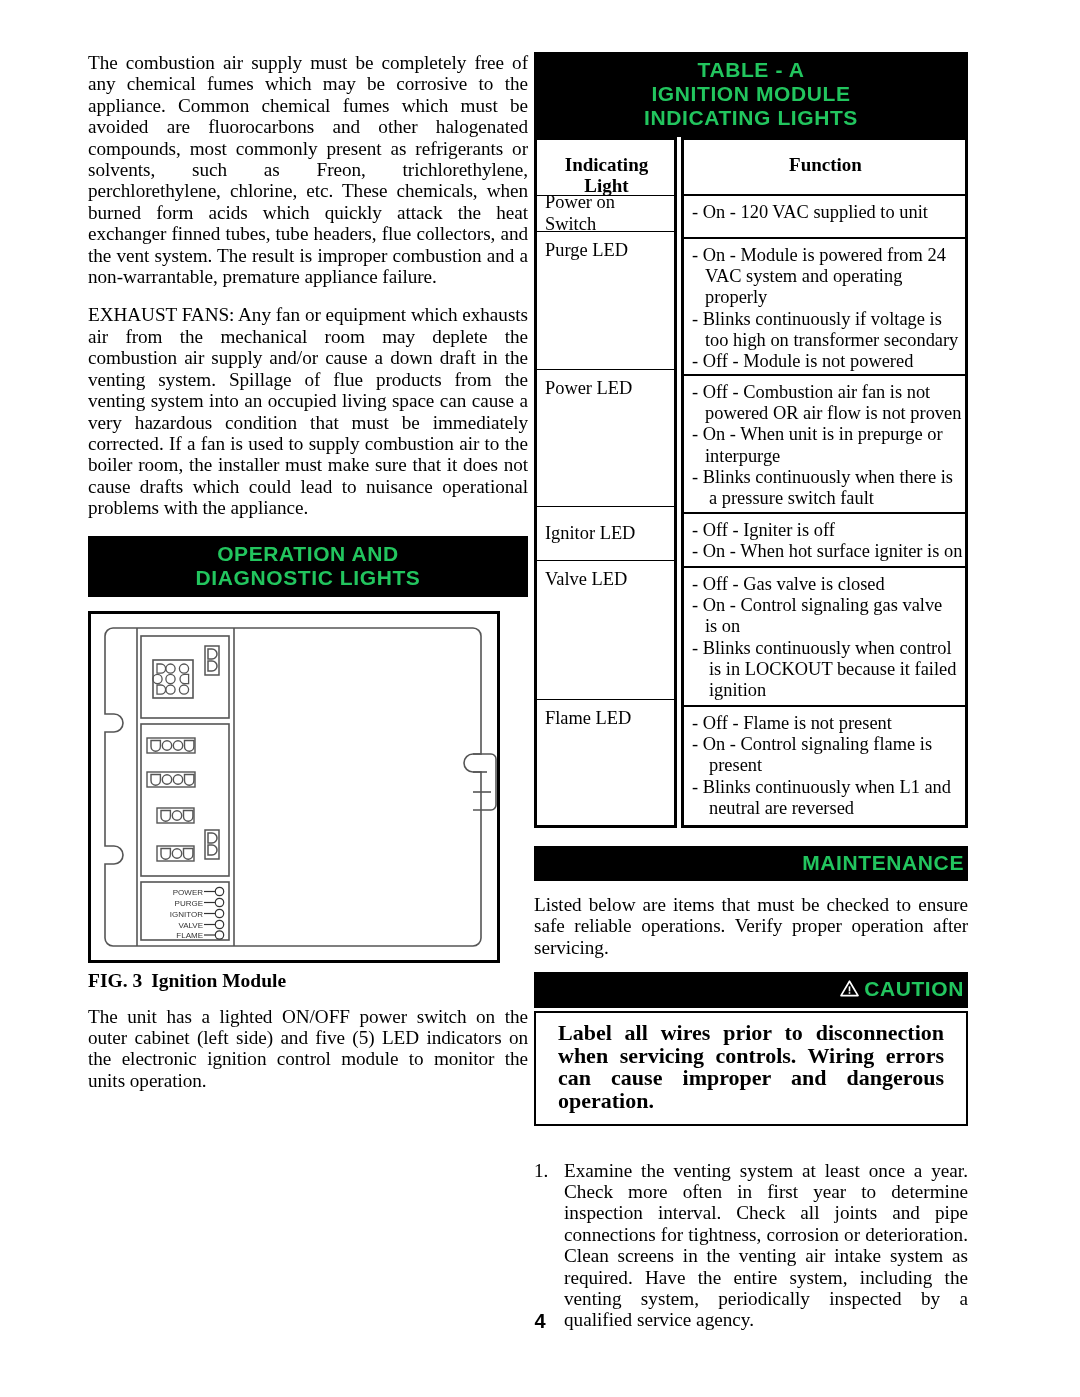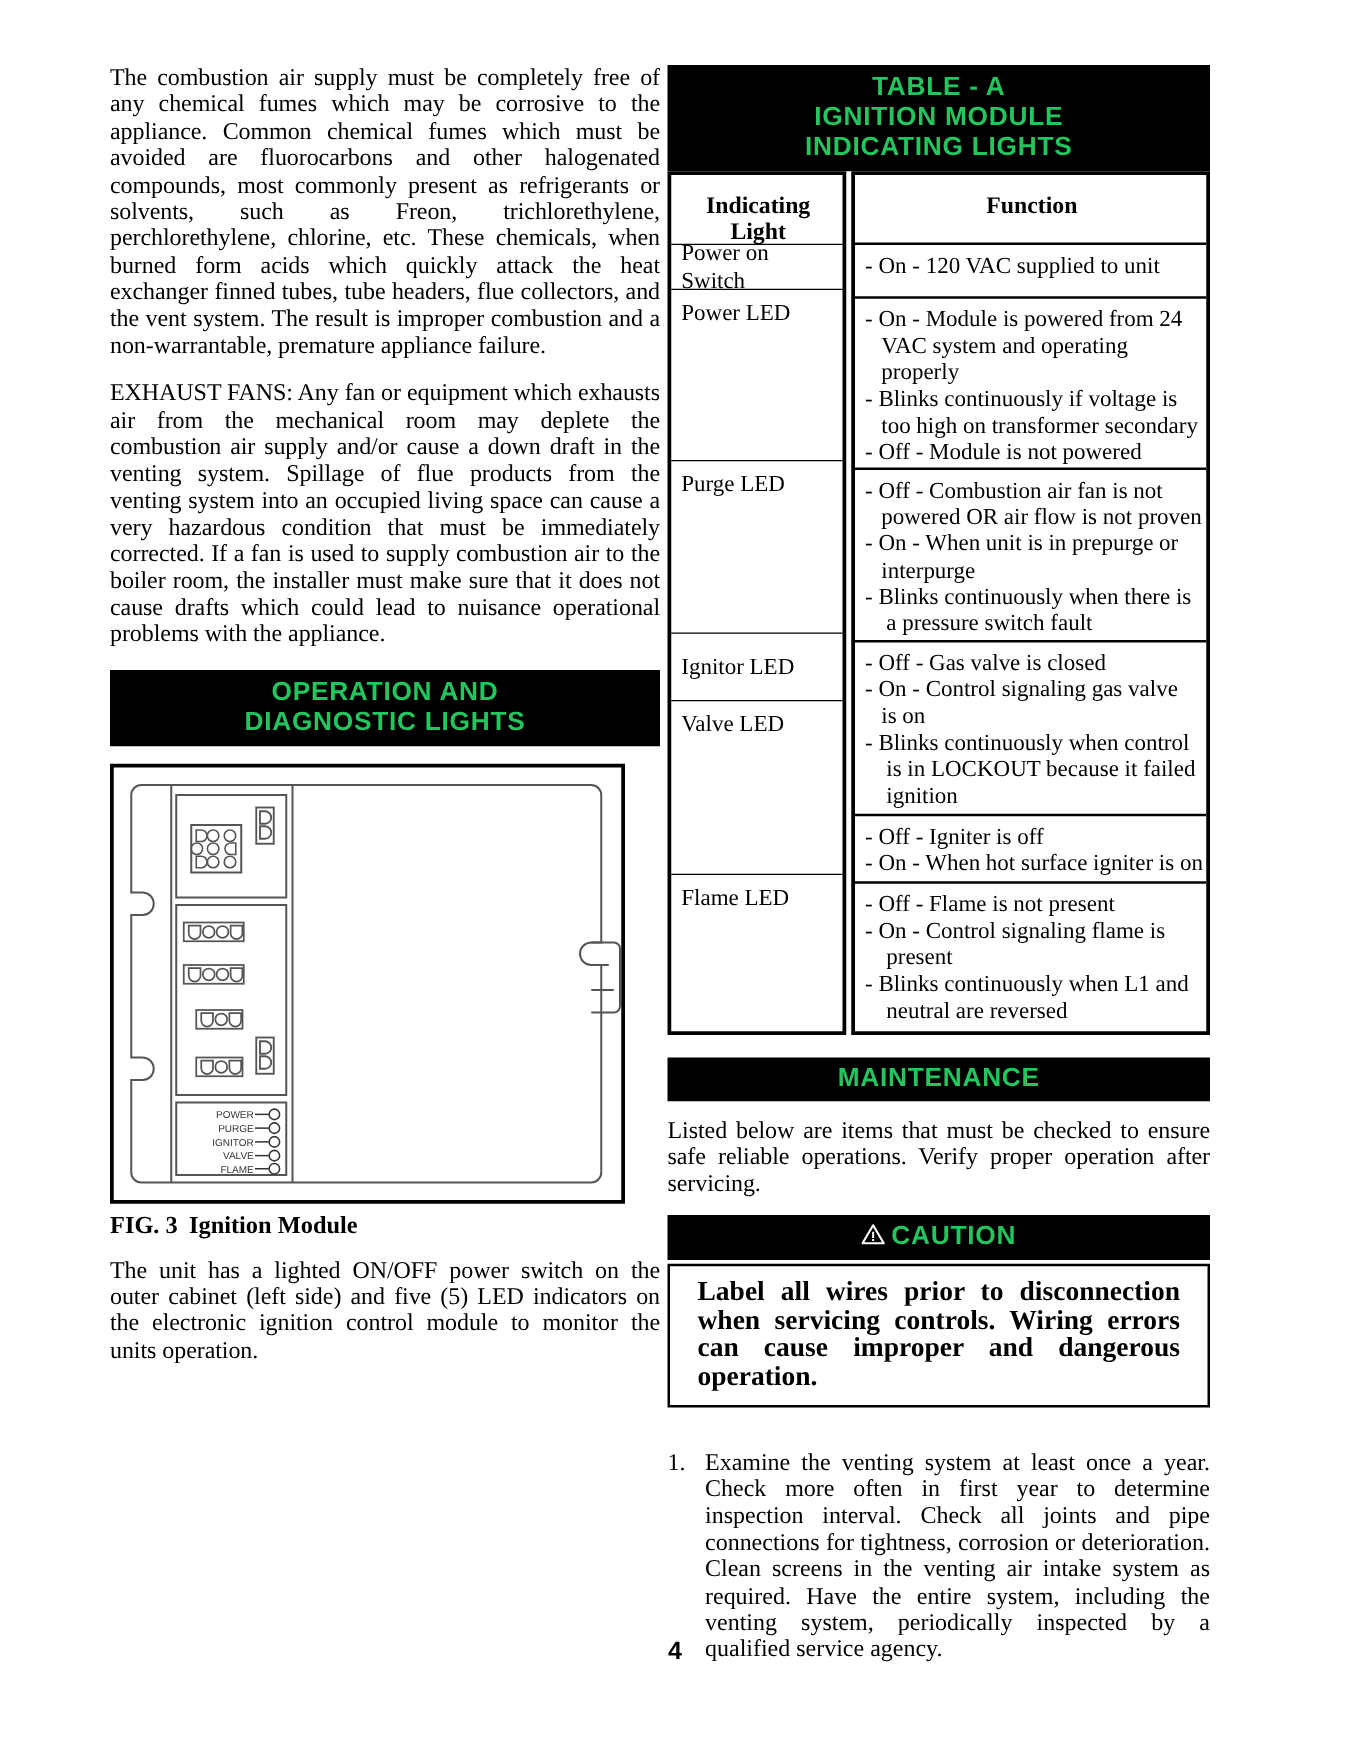--- a/index.html
+++ b/index.html
@@ -34,21 +34,21 @@
     background:#000;
     color:#22c55e;
     font-family:"Liberation Sans", sans-serif;
     font-weight:bold;
     font-size:21px;
     letter-spacing:0.6px;
     text-align:center;
     padding:6px 4px 7px 4px;
     line-height:24px;
   }
-  .banner.one-line { padding:5px 4px 6px 4px; }
+  .banner.one-line { padding:5px 4px 6px 4px;text-align:right; }
 
   
   .fig-box {
     border:3px solid #000;
     width:412px;
     height:352px;
     position:relative;
     margin-top:14px;
     background:#fff;
   }
@@ -275,25 +275,25 @@
       <div>INDICATING LIGHTS</div>
     </div>
 
     <div class="table-wrap">
 
       <div class="tbl-col left">
         <div class="cell head">Indicating Light</div>
         <div class="cell lcell" style="height:36px;align-items:center">
           <span>Power on Switch</span>
         </div>
+        <div class="cell lcell" style="height:138px;padding-top:8px">
+          <span>Purge LED</span>
+        </div>
         <div class="cell lcell" style="height:137px;padding-top:8px">
           <span>Power LED</span>
-        </div>
-        <div class="cell lcell" style="height:138px;padding-top:8px">
-          <span>Purge LED</span>
         </div>
         <div class="cell lcell" style="height:54px;align-items:center">
           <span>Ignitor LED</span>
         </div>
         <div class="cell lcell" style="height:139px;padding-top:8px">
           <span>Valve LED</span>
         </div>
         <div class="cell lcell" style="height:118px;padding-top:8px">
           <span>Flame LED</span>
         </div>
@@ -317,32 +317,32 @@
 
         <div class="cell" style="height:138px;padding-top:6px">
           <span class="line">- Off - Combustion air fan is not</span>
           <span class="line ind">powered OR air flow is not proven</span>
           <span class="line">- On - When unit is in prepurge or</span>
           <span class="line ind">interpurge</span>
           <span class="line">- Blinks continuously when there is</span>
           <span class="line ind2">a pressure switch fault</span>
         </div>
 
+        <div class="cell" style="height:54px;padding-top:6px">
+          <span class="line">- Off - Igniter is off</span>
+          <span class="line">- On - When hot surface igniter is on</span>
+        </div>
+
         <div class="cell" style="height:139px;padding-top:6px">
           <span class="line">- Off - Gas valve is closed</span>
           <span class="line">- On - Control signaling gas valve</span>
           <span class="line ind">is on</span>
           <span class="line">- Blinks continuously when control</span>
           <span class="line ind2">is in LOCKOUT because it failed</span>
           <span class="line ind2">ignition</span>
-        </div>
-
-        <div class="cell" style="height:54px;padding-top:6px">
-          <span class="line">- Off - Igniter is off</span>
-          <span class="line">- On - When hot surface igniter is on</span>
         </div>
 
         <div class="cell" style="height:118px;padding-top:6px">
           <span class="line">- Off - Flame is not present</span>
           <span class="line">- On - Control signaling flame is</span>
           <span class="line ind2">present</span>
           <span class="line">- Blinks continuously when L1 and</span>
           <span class="line ind2">neutral are reversed</span>
         </div>
       </div>

